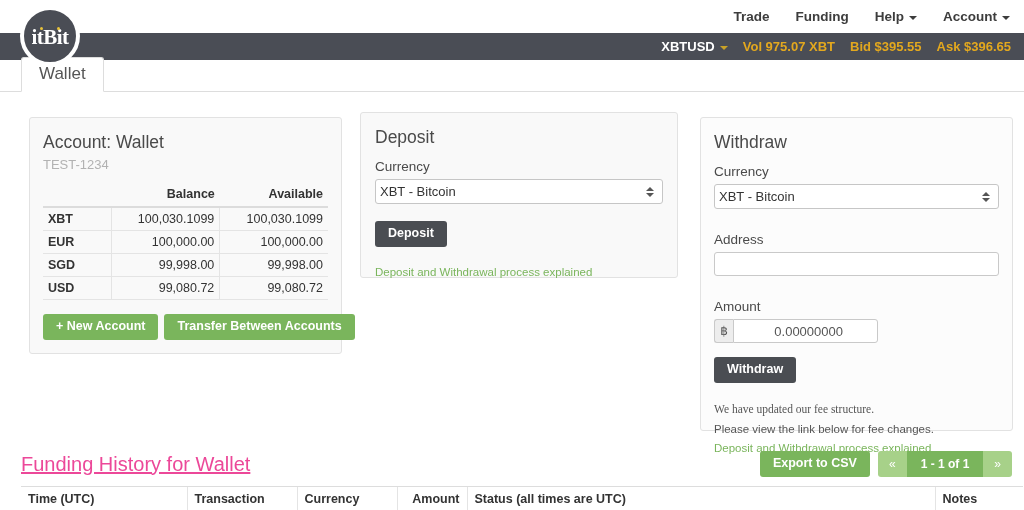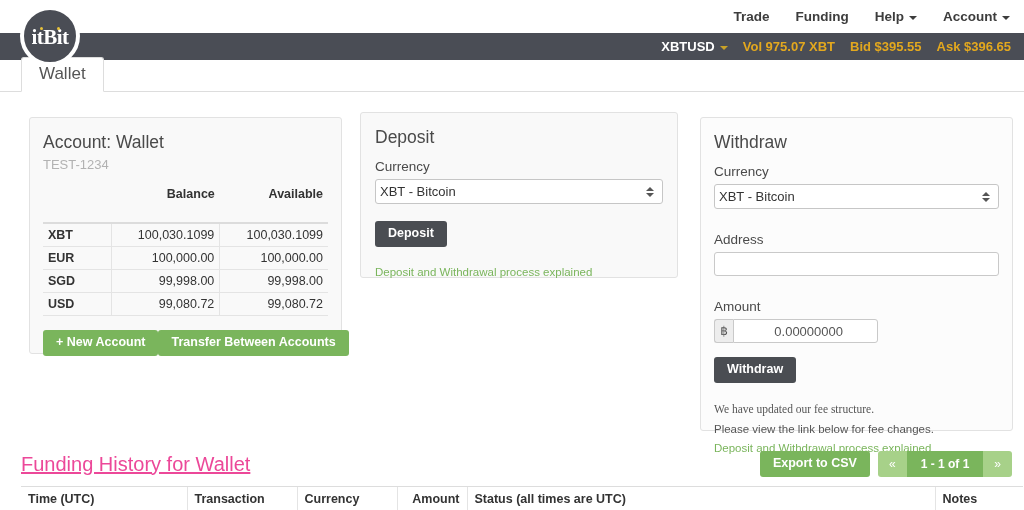--- a/index.html
+++ b/index.html
@@ -183,21 +183,21 @@
   table.balances {
     width: 100%;
     border-collapse: collapse;
     margin-top: 11px;
     font-size: 12.5px;
   }
   table.balances th {
     text-align: right;
     font-weight: bold;
     color: #333333;
-    padding: 4px 5px 21px 5px;
+    padding: 4px 5px 5px 5px;
     border-bottom: 2px solid #dcdcdc;
     font-size: 12.5px;
   }
   table.balances th.col-ccy {
     width: 58px;
     text-align: left;
   }
   table.balances td {
     padding: 4px 5px 4px 5px;
     border-bottom: 1px solid #e4e4e4;
@@ -206,20 +206,21 @@
     border-left: 1px solid #e4e4e4;
   }
   table.balances td.ccy {
     text-align: left;
     font-weight: bold;
     border-left: none;
   }
   .acct-buttons {
     margin-top: 14px;
     display: flex;
+    gap: 6px;
   }
 
   
   #deposit-panel {
     position: absolute;
     left: 360px;
     top: 112px;
     width: 318px;
     height: 166px;
     padding: 14px 14px 0 14px;

